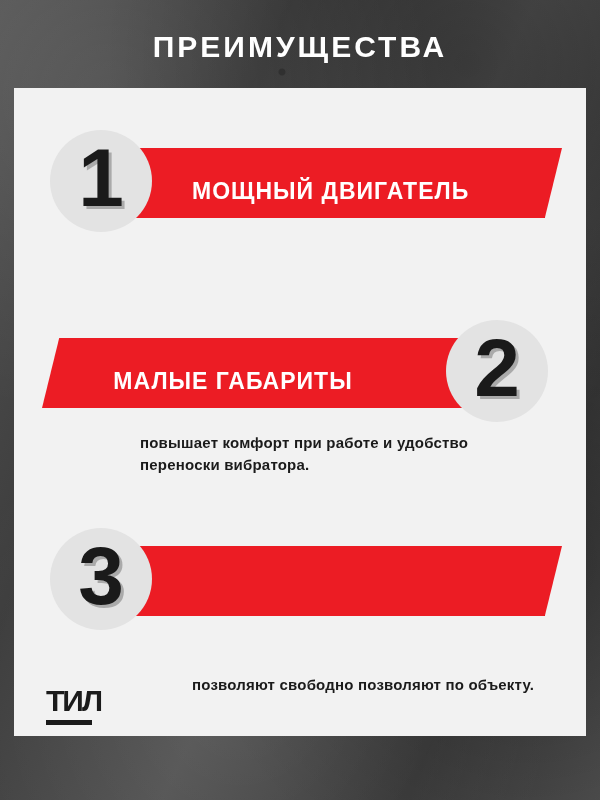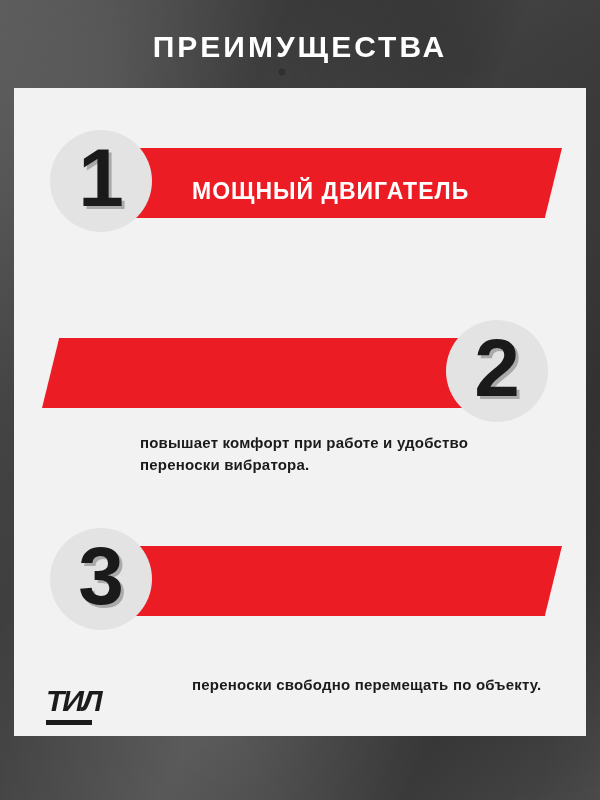--- a/index.html
+++ b/index.html
@@ -179,21 +179,20 @@
   .caption-3 { left: 178px; top: 146px; width: 370px; }
 
   
   .footer {
     position: absolute;
     left: 14px;
     bottom: 64px;
     width: 569px;
     height: 52px;
     z-index: 4;
-    font-style: italic;
   }
   .logo {
     position: absolute;
     left: 32px;
     top: 0;
     font-family: "Liberation Sans", sans-serif;
     font-weight: bold;
     font-size: 30px;
     color: #1b1b1b;
     letter-spacing: -2px;
@@ -224,35 +223,36 @@
         <div class="bar-text bar-text-left">МОЩНЫЙ ДВИГАТЕЛЬ</div>
         <div class="num-circle left">
           <span class="num">1</span>
         </div>
       </div>
     </div>
 
     <div class="block block-2">
       <div class="banner-wrap">
         <div class="bar bar-right"></div>
+        <div class="bar-text bar-text-right">МАЛЫЕ ГАБАРИТЫ</div>
         <div class="num-circle right">
           <span class="num">2</span>
         </div>
       </div>
       <div class="caption caption-2">повышает комфорт при работе и удобство переноски вибратора.</div>
     </div>
 
     <div class="block block-3">
       <div class="banner-wrap">
         <div class="bar bar-left"></div>
         <div class="num-circle left">
           <span class="num">3</span>
         </div>
       </div>
-      <div class="caption caption-3">переноски свободно перемещать по объекту.</div>
+      <div class="caption caption-3">позволяют свободно позволяют по объекту.</div>
     </div>
 
   </div>
 
   <div class="footer">
     <div class="logo">ТИЛ</div>
     <div class="logo-bar"></div>
   </div>
 
 </div>

